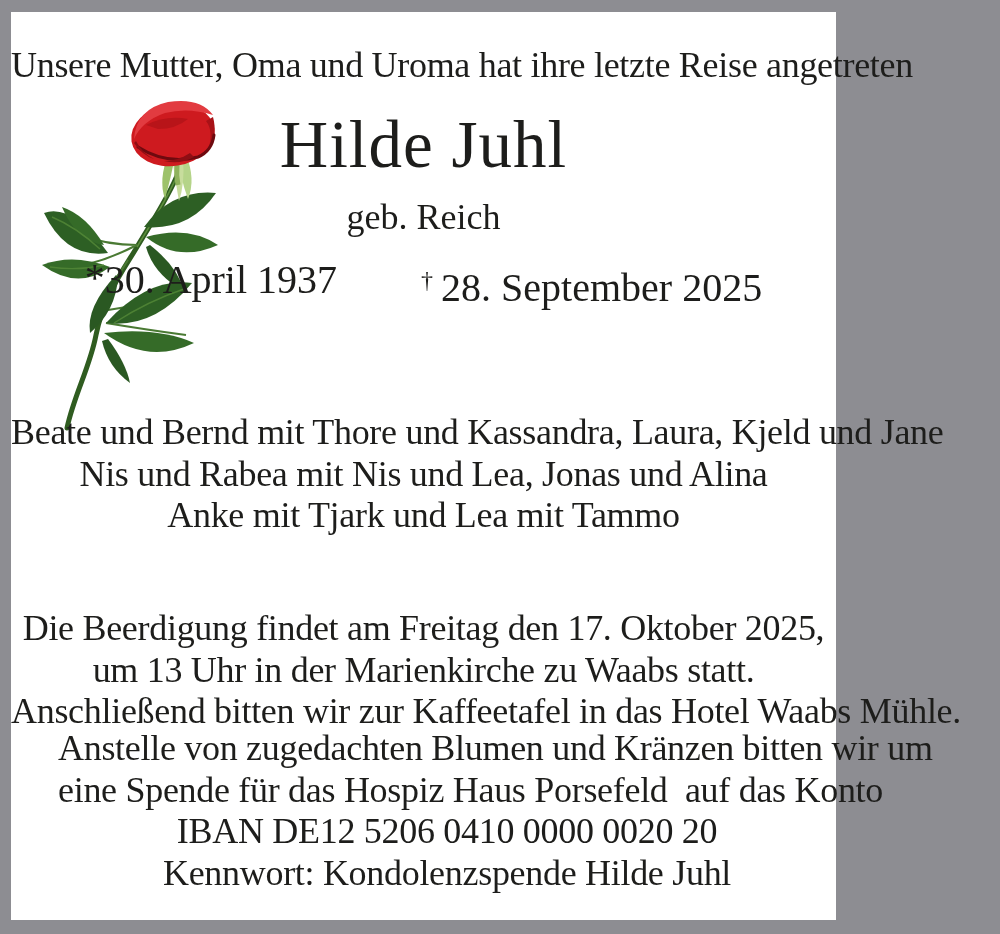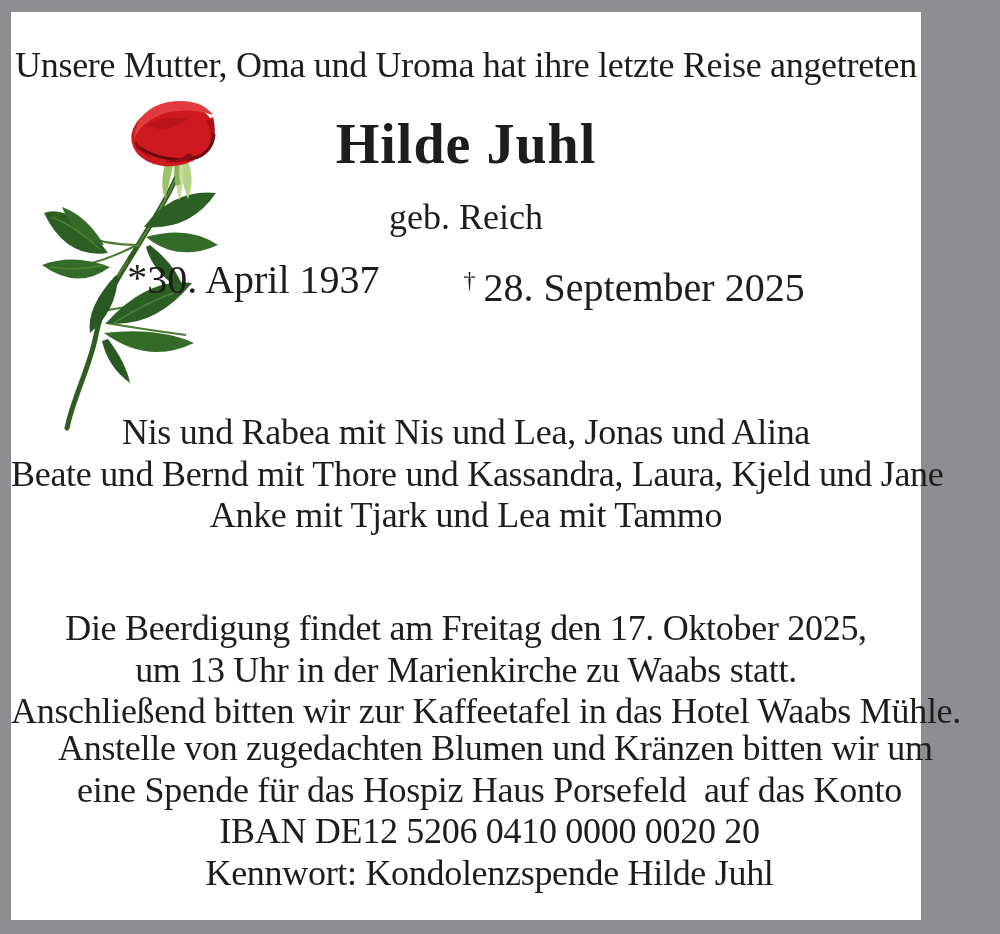--- a/index.html
+++ b/index.html
@@ -2,26 +2,26 @@
 <html><head>
 <meta charset="utf-8">
 <style>
   html,body{margin:0;padding:0;}
   body{
     width:1000px;height:934px;overflow:hidden;position:relative;
     font-family:"Liberation Serif","DejaVu Serif",serif;
   }
   .frame{position:absolute;inset:0;background:#8d8d92;}
   .card{
-    position:absolute;left:11px;top:12px;width:910px;height:908px;
+    position:absolute;left:11px;top:12px;width:825px;height:908px;
     background:#ffffff;color:#1d1d1b;
   }
   .line{position:absolute;left:0;right:0;text-align:center;white-space:pre;}
   .intro{top:32px;font-size:36px;line-height:42px;letter-spacing:-0.3px;}
-  .deceased-name{top:90px;font-size:56px;line-height:84px;font-weight:bold;letter-spacing:1px;}
+  .deceased-name{top:90px;font-size:67px;line-height:84px;font-weight:normal;letter-spacing:1px;}
   .maiden{top:184px;font-size:36px;line-height:42px;}
   .dates{
     position:absolute;left:0;right:0;top:247px;font-size:40px;line-height:42px;
     display:flex;justify-content:center;gap:84px;white-space:pre;
   }
   .birth-sym{position:relative;top:-0.06em;}
   .death-sym{font-size:0.60em;vertical-align:0.55em;margin-right:8px;}
   .tribute{top:339px;font-size:36px;line-height:42px;}
   .block{position:absolute;left:0;right:0;text-align:center;font-size:36px;letter-spacing:-0.3px;}
   .block .bline{line-height:41.5px;white-space:pre;}
@@ -79,22 +79,22 @@
 
   <div class="line maiden">geb. Reich</div>
 
   <div class="dates">
     <span><span class="birth-sym">*</span><span>30. April 1937</span></span>
     <span><span class="death-sym">†</span><span>28. September 2025</span></span>
   </div>
 
 
   <div class="block mourners">
+    <div class="bline">Beate und Bernd mit Thore und Kassandra, Laura, Kjeld und Jane</div>
     <div class="bline">Nis und Rabea mit Nis und Lea, Jonas und Alina</div>
-    <div class="bline">Beate und Bernd mit Thore und Kassandra, Laura, Kjeld und Jane</div>
     <div class="bline">Anke mit Tjark und Lea mit Tammo</div>
   </div>
 
   <div class="block funeral">
     <div class="bline">Die Beerdigung findet am Freitag den 17. Oktober 2025,</div>
     <div class="bline">um 13 Uhr in der Marienkirche zu Waabs statt.</div>
     <div class="bline">Anschließend bitten wir zur Kaffeetafel in das Hotel Waabs Mühle.</div>
   </div>
 
   <div class="block donation">

